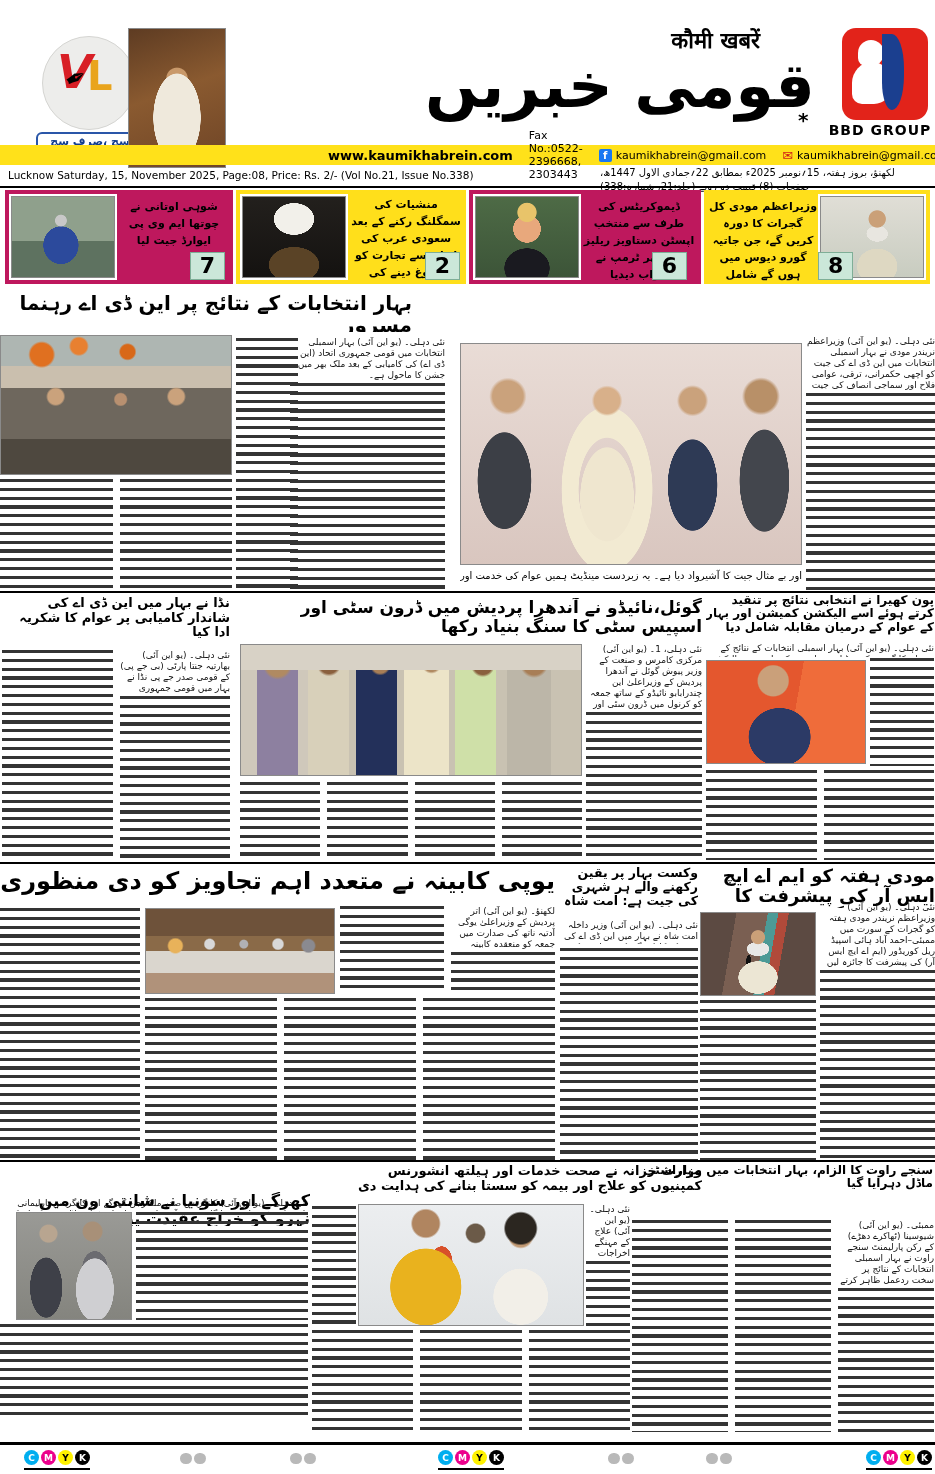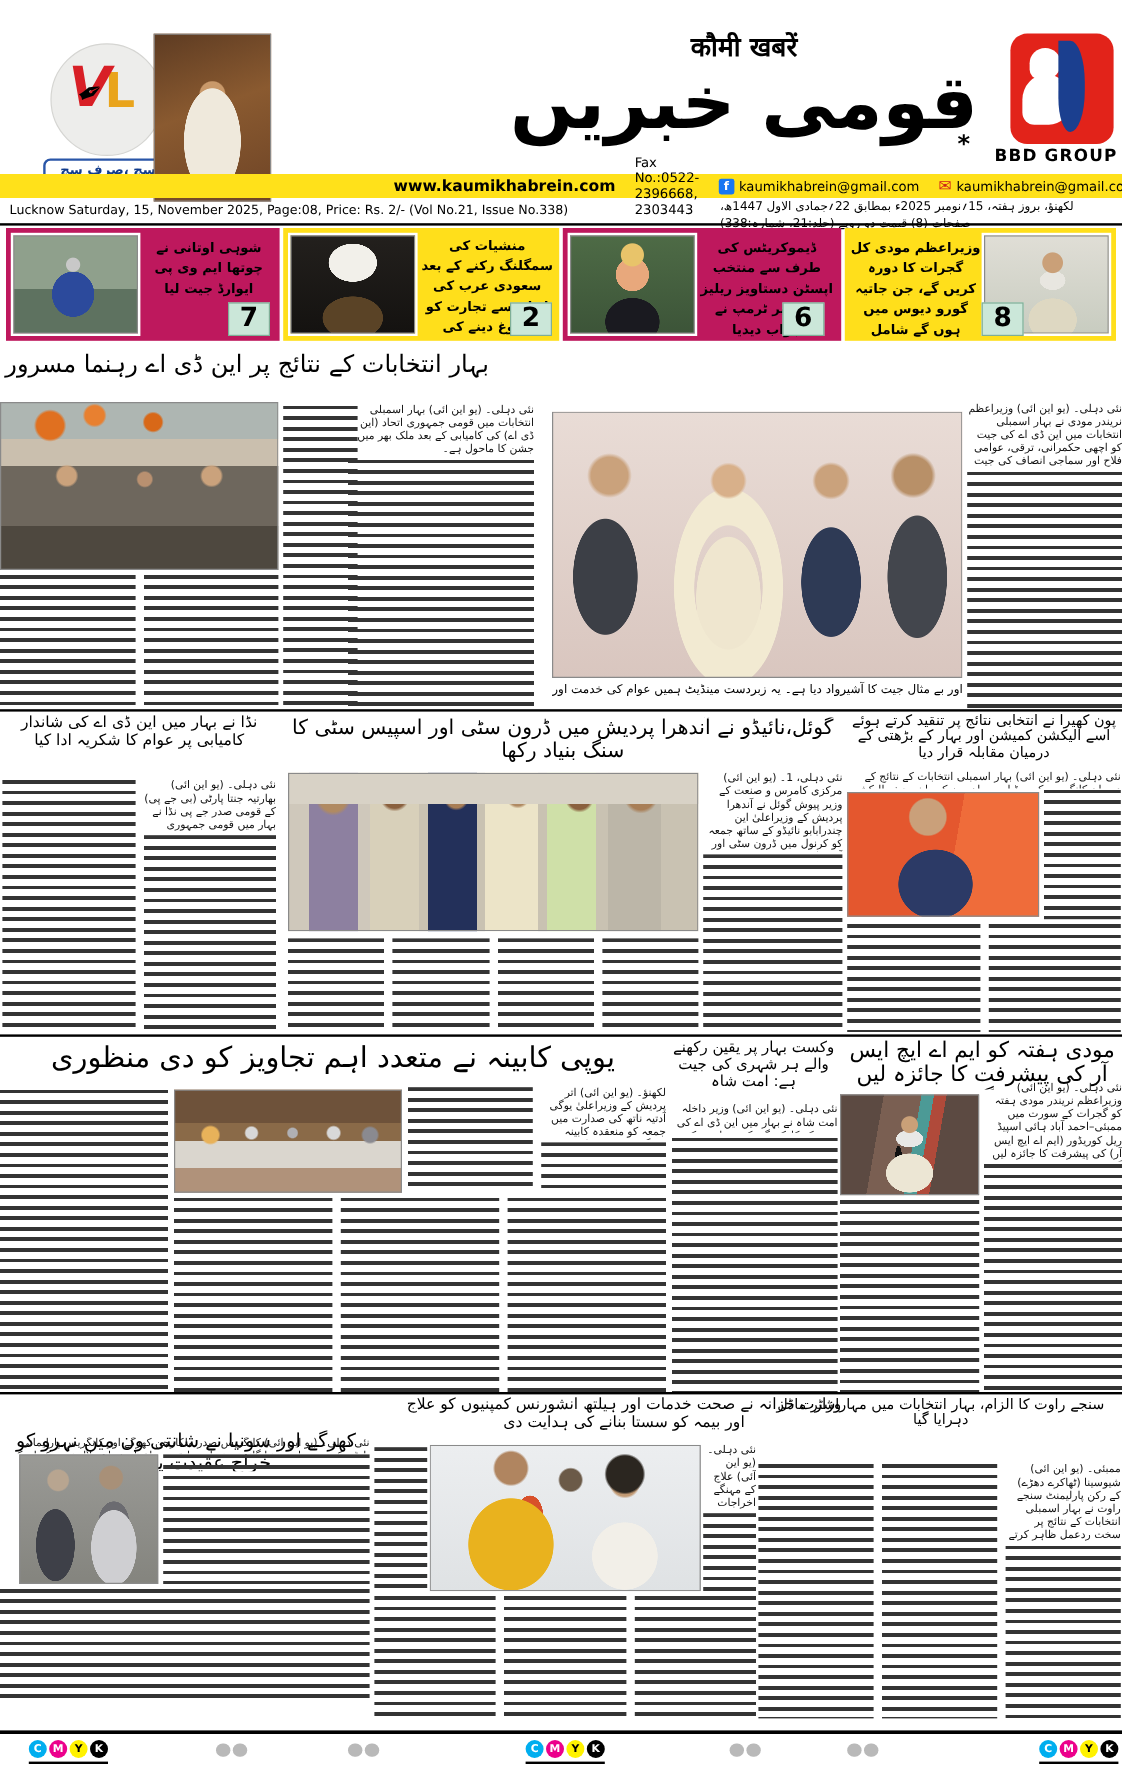--- a/index.html
+++ b/index.html
@@ -1,34 +1,34 @@
 <!DOCTYPE html>
 <html><head>
 <meta charset="utf-8">
 <style>
   html,body{margin:0;padding:0;background:#fff;font-family:"DejaVu Sans",sans-serif;color:#000}
   #page{position:relative;width:935px;height:1474px;background:#fff;overflow:hidden;margin:0 auto}
   .abs{position:absolute}
-  .hd{font-weight:normal;direction:rtl;text-align:center;line-height:1.12;overflow:hidden}
+  .hd{font-weight:bold;direction:rtl;text-align:right;line-height:1.12;overflow:hidden}
   .dl{direction:rtl;font-size:9px;line-height:11px;text-align:right;overflow:hidden;color:#111}
   .tx{background:repeating-linear-gradient(to bottom,#343434 0 3.2px,transparent 3.2px 8.8px)}
   .blk{display:flex;flex-direction:column}
   .blk .tx{flex:1;margin-top:2px}
   .cols{display:flex;gap:7px;direction:rtl}
   .cols>*{flex:1}
   .ph{box-shadow:0 0 0 1px #8a8a8a inset}
   .cap{direction:rtl;font-size:10px;line-height:20px;text-align:center;overflow:hidden;white-space:nowrap}
   .rule{background:#000}
   
   .vl-circle{background:#ededeb;border-radius:50%;border:1px solid #d5d5d2;overflow:hidden}
   .vl-v{position:absolute;left:14px;top:8px;font:italic bold 46px "DejaVu Sans",sans-serif;color:#d81f26}
   .vl-l{position:absolute;left:44px;top:16px;font:bold 40px "DejaVu Sans",sans-serif;color:#e9a41c}
   .vl-pen{position:absolute;left:22px;top:26px;font-size:26px;color:#000;transform:rotate(-28deg)}
   .vl-tag{background:#fff;border:2px solid #2a56a8;border-radius:6px;direction:rtl;font-size:11px;font-weight:bold;line-height:16px;text-align:center;color:#123c8c}
-  .hindi-title{font-weight:bold;font-size:22px;text-align:center;line-height:26px}
+  .hindi-title{font-weight:bold;font-size:22px;text-align:right;line-height:26px}
   .urdu-title{font-weight:bold;font-size:62px;direction:rtl;text-align:center;line-height:104px;letter-spacing:-2px}
   .bbd-box{background:#e2231a;border-radius:14px;overflow:hidden}
   .bbd-w1{position:absolute;left:16px;top:12px;width:26px;height:26px;background:#fff;border-radius:50% 50% 50% 8px}
   .bbd-w2{position:absolute;left:10px;top:34px;width:40px;height:42px;background:#fff;border-radius:50% 50% 45% 10px}
   .bbd-b{position:absolute;left:40px;top:6px;width:22px;height:76px;background:#1b3f8f;border-radius:0 60% 60% 50%/0 50% 50% 40%}
   .bbd-label{font-weight:bold;font-size:14px;text-align:center;letter-spacing:1px}
   .ybar{background:#ffe11a;display:flex;align-items:center;gap:16px;padding-left:328px;font-size:11px}
   .ybar .site{font-weight:bold;font-size:13px}
   .fb{display:inline-flex;width:13px;height:13px;background:#1877f2;color:#fff;font-weight:bold;font-size:10px;align-items:center;justify-content:center;border-radius:2px}
   .mailic{color:#d02018;font-size:13px;line-height:13px}
@@ -163,21 +163,21 @@
     <div class="dl" style="max-height:66px">نئی دہلی، 1۔ (یو این آئی) مرکزی کامرس و صنعت کے وزیر پیوش گوئل نے آندھرا پردیش کے وزیراعلیٰ این چندرابابو نائیڈو کے ساتھ جمعہ کو کرنول میں ڈرون سٹی اور آندھرا پردیش میں سری ہری کوٹا میں اسپیس سٹی پروجیکٹس کا سنگ بنیاد رکھا۔</div>
     <div class="tx"></div>
   </div>
   <div class="abs cols" style="left:240px;top:782px;width:342px;height:78px">
     <div class="tx"></div>
     <div class="tx"></div>
     <div class="tx"></div>
     <div class="tx"></div>
   </div>
 
-  <div class="abs hd" style="left:706px;top:594px;width:228px;height:48px;font-size:12px">پون کھیرا نے انتخابی نتائج پر تنقید کرتے ہوئے اسے الیکشن کمیشن اور بہار کے بڑھتی کے درمیان مقابلہ قرار دیا</div>
+  <div class="abs hd" style="left:706px;top:594px;width:228px;height:48px;font-size:12px">پون کھیرا نے انتخابی نتائج پر تنقید کرتے ہوئے اسے الیکشن کمیشن اور بہار کے عوام کے درمیان مقابلہ شامل دیا</div>
   <div class="abs dl" style="left:706px;top:643px;width:228px;height:14px">نئی دہلی۔ (یو این آئی) بہار اسمبلی انتخابات کے نتائج کے درمیان کانگریس کے میڈیا سربراہ پون کھیرا نے چیف الیکشن کمشنر گیانیش کمار پر تنقید کی ہے۔</div>
   <div class="abs ph ph-khera" style="left:706px;top:660px;width:160px;height:104px"></div>
   <div class="abs tx" style="left:870px;top:658px;width:64px;height:108px"></div>
   <div class="abs cols" style="left:706px;top:770px;width:228px;height:90px">
     <div class="tx"></div>
     <div class="tx"></div>
   </div>
 
   <div class="abs rule" style="left:0;top:862px;width:935px;height:2px"></div>
 

